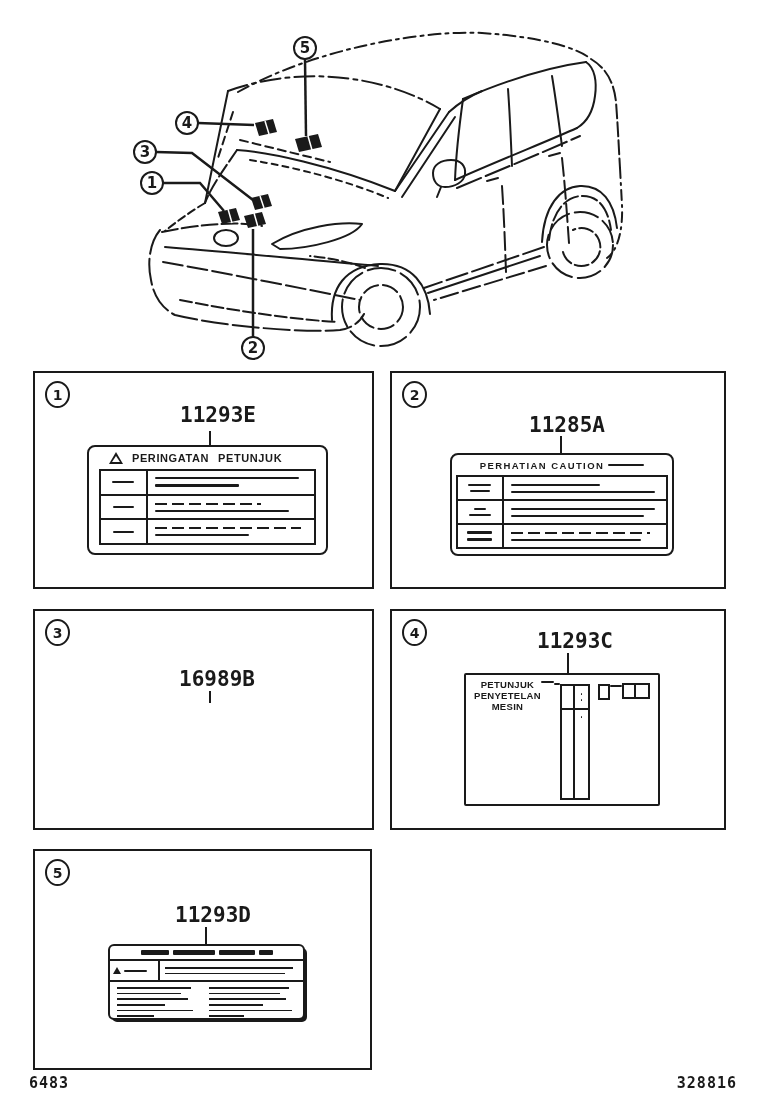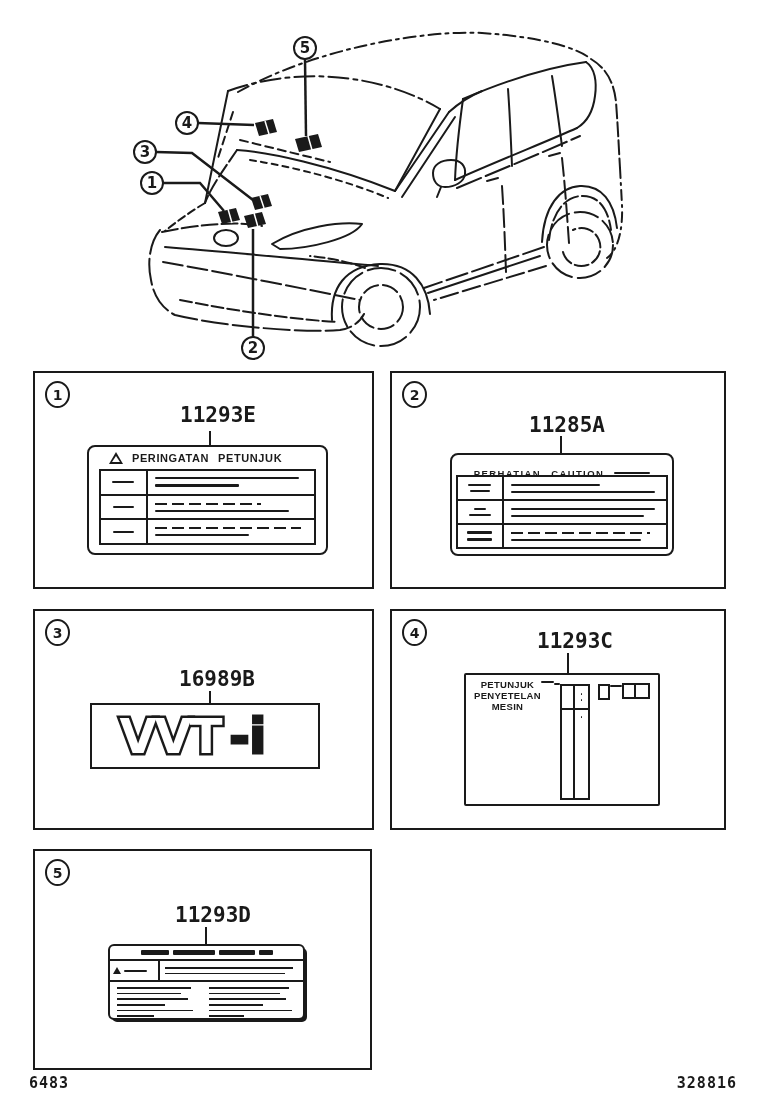--- a/index.html
+++ b/index.html
@@ -35,22 +35,22 @@
   
   .lt{position:absolute;border:2px solid #1a1a1a;display:flex;flex-direction:column;}
   .lt .row{flex:1;display:flex;border-bottom:2px solid #1a1a1a;min-height:0;}
   .lt .row:last-child{border-bottom:none;}
   .lt .cl{width:22%;border-right:2px solid #1a1a1a;display:flex;flex-direction:column;
           justify-content:center;align-items:center;gap:4px;padding:2px 4px;box-sizing:border-box;}
   .lt .cr{flex:1;display:flex;flex-direction:column;justify-content:center;gap:5px;
           padding:3px 7px;box-sizing:border-box;}
   .hdr1{height:22px;display:flex;align-items:center;gap:9px;padding-left:20px;
         font:700 11px "Liberation Sans",sans-serif;letter-spacing:.6px;border-radius:11px;}
-  .hdr2{height:20px;display:flex;align-items:center;justify-content:center;gap:10px;
-        font:700 9.5px "Liberation Sans",sans-serif;letter-spacing:1.4px;margin-top:8px;}
+  .hdr2{height:20px;display:flex;align-items:center;justify-content:center;gap:4px;
+        font:700 9.5px "Liberation Sans",sans-serif;letter-spacing:1.4px;}
 
   
   .l4in{position:absolute;inset:4px 8px;display:flex;flex-direction:row;}
   .l4t{font:700 9.5px "Liberation Sans",sans-serif;text-align:center;letter-spacing:.3px;}
   .l4tbl{border:2px solid #1a1a1a;display:flex;margin-top:5px;}
   .l4c1{width:40%;border-right:2px solid #1a1a1a;display:flex;flex-direction:column;}
   .l4c2{flex:1;display:flex;flex-direction:column;}
   .l4r1{height:22px;border-bottom:2px solid #1a1a1a;display:flex;flex-direction:column;
         justify-content:center;gap:4px;padding:0 6px;}
   .l4r1b{height:22px;border-bottom:2px solid #1a1a1a;display:flex;flex-direction:column;
@@ -273,26 +273,20 @@
             </div>
           </div>
       </div>
     </div>
   </div>
 
   <div class="panel" style="left:33px;top:609px;width:337px;height:217px;">
     <div class="badge">3</div>
     <div class="pn" style="left:182px;top:56px;">16989B</div>
     <div class="tick" style="left:174px;top:80px;height:12px;"></div>
-    <div class="label" style="left:55px;top:92px;width:230px;height:66px;display:flex;align-items:center;justify-content:center;">
-      <svg width="206" height="52" viewBox="0 0 175 52">
-        <text x="2" y="43" font-size="48" font-weight="700" letter-spacing="-2" fill="#fff" stroke="#1a1a1a" stroke-width="5" paint-order="stroke">VVT</text>
-        <text x="112" y="43" font-size="48" font-weight="700" fill="#1a1a1a" stroke="#1a1a1a" stroke-width="3">-i</text>
-      </svg>
-    </div>
   </div>
 
   <div class="panel" style="left:390px;top:609px;width:332px;height:217px;">
     <div class="badge">4</div>
     <div class="pn" style="left:183px;top:18px;">11293C</div>
     <div class="tick" style="left:175px;top:42px;height:20px;"></div>
     <div class="label r2" style="left:72px;top:62px;width:196px;height:133px;">
       <div class="l4in">
         <div class="l4t">PETUNJUK PENYETELAN MESIN</div>
         <div class="ln" style="width:100%;margin-top:2px;"></div>

